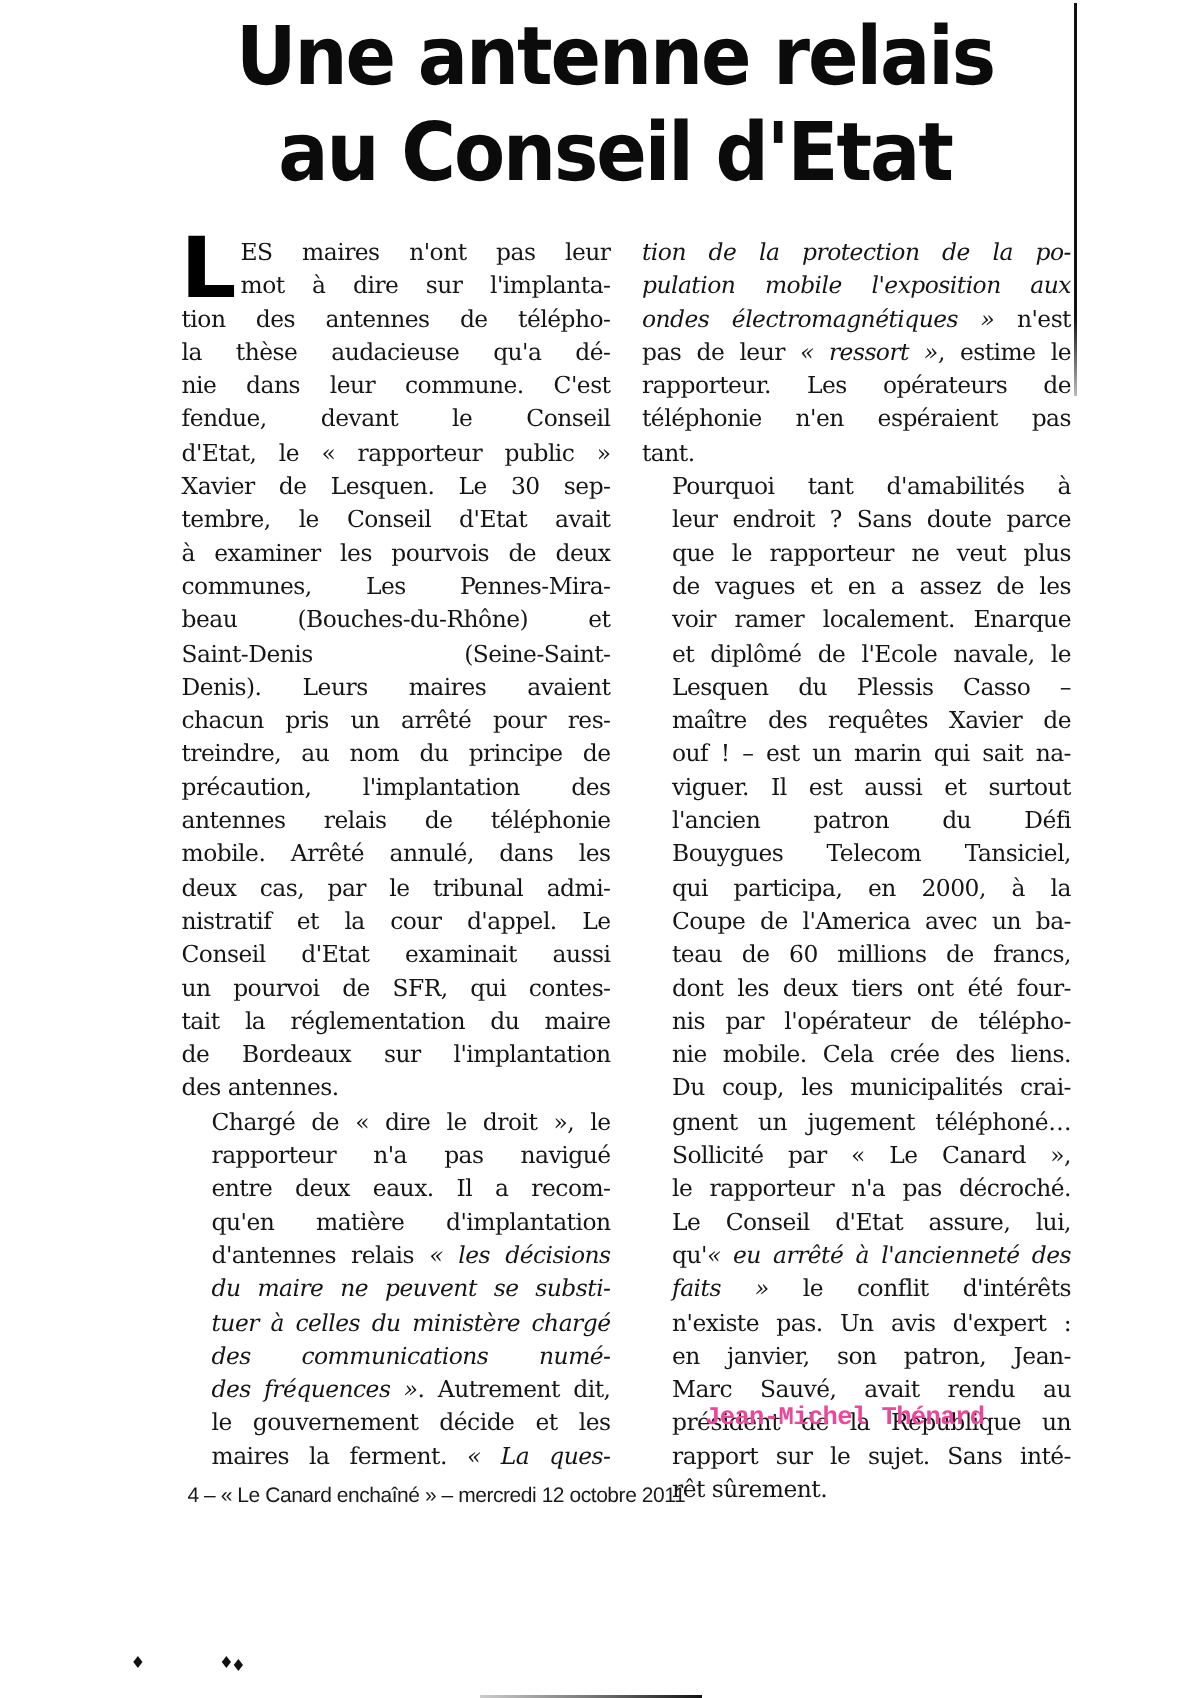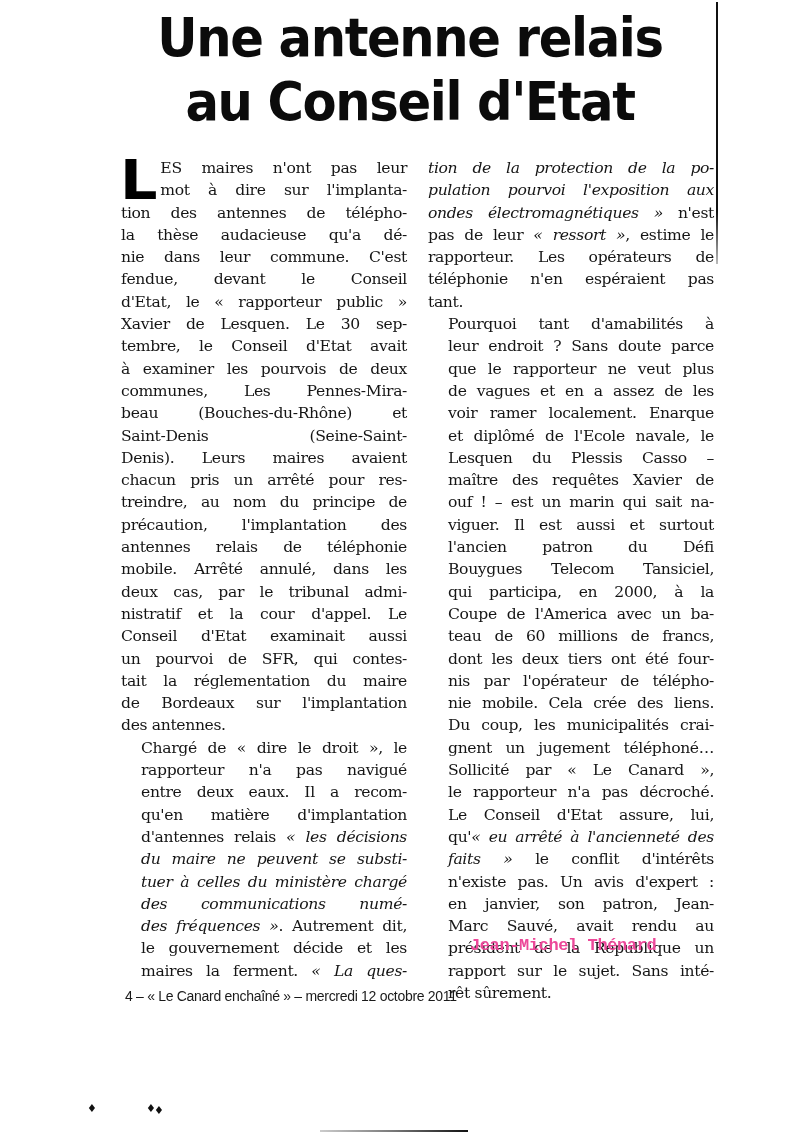--- a/index.html
+++ b/index.html
@@ -96,21 +96,21 @@
       <span class="line j"><em>des communications numé-</em></span>
       <span class="line j"><em>des fréquences »</em><span>. Autrement dit,</span></span>
       <span class="line j"><span>le gouvernement décide et les</span></span>
       <span class="line j"><span>maires la ferment. </span><em>« La ques-</em></span>
     </p>
 </div>
 
 <div class="col right">
   <p id="rp1">
       <span class="line j"><em>tion de la protection de la po-</em></span>
-      <span class="line j"><em>pulation pourvoi l'exposition aux</em></span>
+      <span class="line j"><em>pulation mobile l'exposition aux</em></span>
       <span class="line j"><em>ondes électromagnétiques »</em><span> n'est</span></span>
       <span class="line j"><span>pas de leur </span><em>« ressort »</em><span>, estime le</span></span>
       <span class="line j"><span>rapporteur. Les opérateurs de</span></span>
       <span class="line j"><span>téléphonie n'en espéraient pas</span></span>
       <span class="line"><span>tant.</span></span>
     </p>
   <p class="indent" id="rp2">
       <span class="line j"><span>Pourquoi tant d'amabilités à</span></span>
       <span class="line j"><span>leur endroit ? Sans doute parce</span></span>
       <span class="line j"><span>que le rapporteur ne veut plus</span></span>

